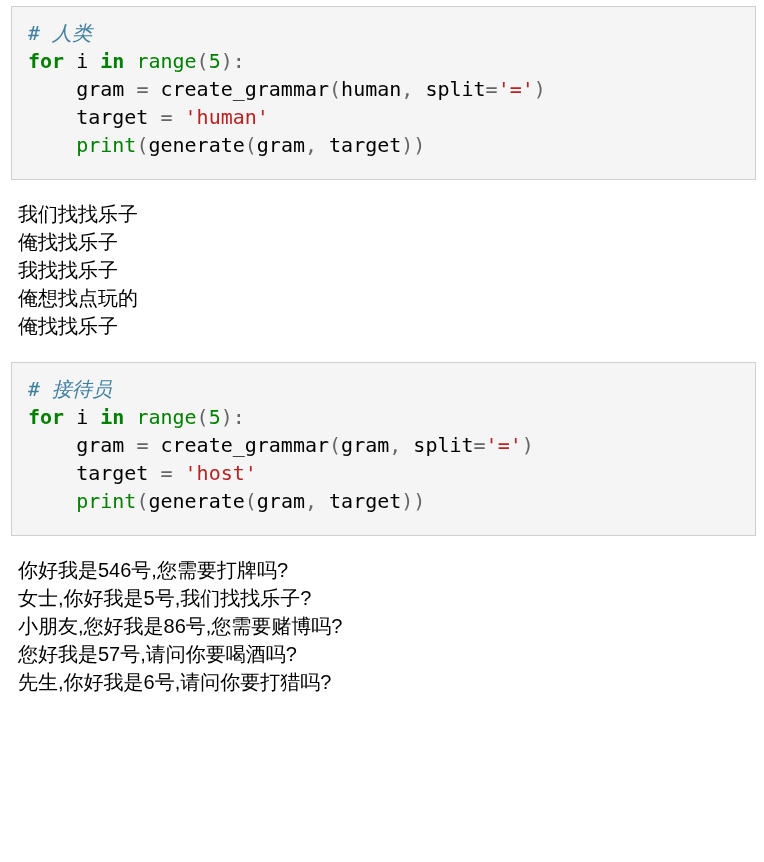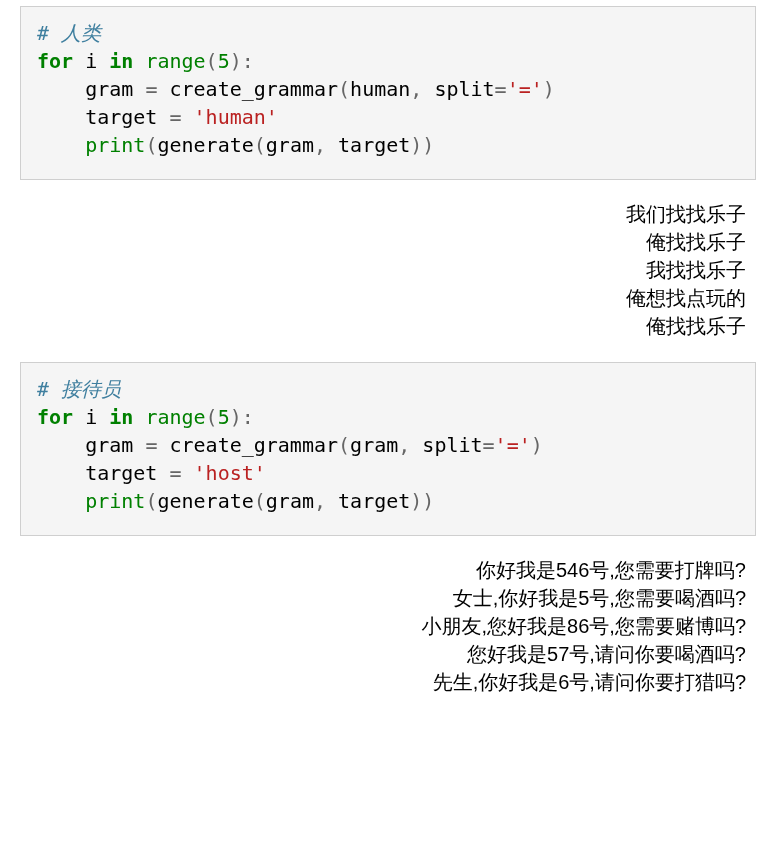--- a/index.html
+++ b/index.html
@@ -6,35 +6,34 @@
     body {
       font-family: -apple-system, BlinkMacSystemFont, "Segoe UI", Helvetica, Arial, sans-serif;
       background: #ffffff;
       padding: 0;
       width: 764px;
     }
     .code-block {
       background: #f5f5f5;
       border: 1px solid #cfcfcf;
       padding: 12px 16px 20px 16px;
-      margin: 6px 8px 12px 20px;
+      margin: 6px 8px 12px 11px;
       font-family: "DejaVu Sans Mono", Menlo, Monaco, Consolas, monospace;
       font-size: 20px;
       line-height: 1.4;
       white-space: pre;
       overflow-x: auto;
     }
     .output-block {
       padding: 8px 18px 16px 18px;
       font-family: -apple-system, BlinkMacSystemFont, "Segoe UI", "PingFang SC", "Hiragino Sans GB", "Microsoft YaHei", sans-serif;
       font-size: 20px;
       line-height: 1.4;
       white-space: pre-wrap;
       color: #000;
-      text-align: right;
     }
     .c-comment { color: #3f7f9f; font-style: italic; }
     .c-keyword { color: #008000; font-weight: bold; }
     .c-builtin { color: #008000; }
     .c-number  { color: #008000; }
     .c-string  { color: #ba2121; }
     .c-op      { color: #666666; }
     .c-name    { color: #000000; }
   </style>
 </head>
@@ -50,17 +49,17 @@
 俺找找乐子
 我找找乐子
 俺想找点玩的
 俺找找乐子</div>
     <div class="code-block"><span class="c-comment"># 接待员</span>
 <span class="c-keyword">for</span><span class="c-name"> i </span><span class="c-keyword">in</span><span class="c-name"> </span><span class="c-builtin">range</span><span class="c-op">(</span><span class="c-number">5</span><span class="c-op">):</span>
 <span class="c-name">    gram </span><span class="c-op">=</span><span class="c-name"> create_grammar</span><span class="c-op">(</span><span class="c-name">gram</span><span class="c-op">,</span><span class="c-name"> split</span><span class="c-op">=</span><span class="c-string">'='</span><span class="c-op">)</span>
 <span class="c-name">    target </span><span class="c-op">=</span><span class="c-name"> </span><span class="c-string">'host'</span>
 <span class="c-name">    </span><span class="c-builtin">print</span><span class="c-op">(</span><span class="c-name">generate</span><span class="c-op">(</span><span class="c-name">gram</span><span class="c-op">,</span><span class="c-name"> target</span><span class="c-op">))</span></div>
     <div class="output-block">你好我是546号,您需要打牌吗?
-女士,你好我是5号,您需要喝酒吗?
+女士,你好我是5号,我们找找乐子?
 小朋友,您好我是86号,您需要赌博吗?
 您好我是57号,请问你要喝酒吗?
 先生,你好我是6号,请问你要打猎吗?</div>
   </div>
 
 </body></html>

